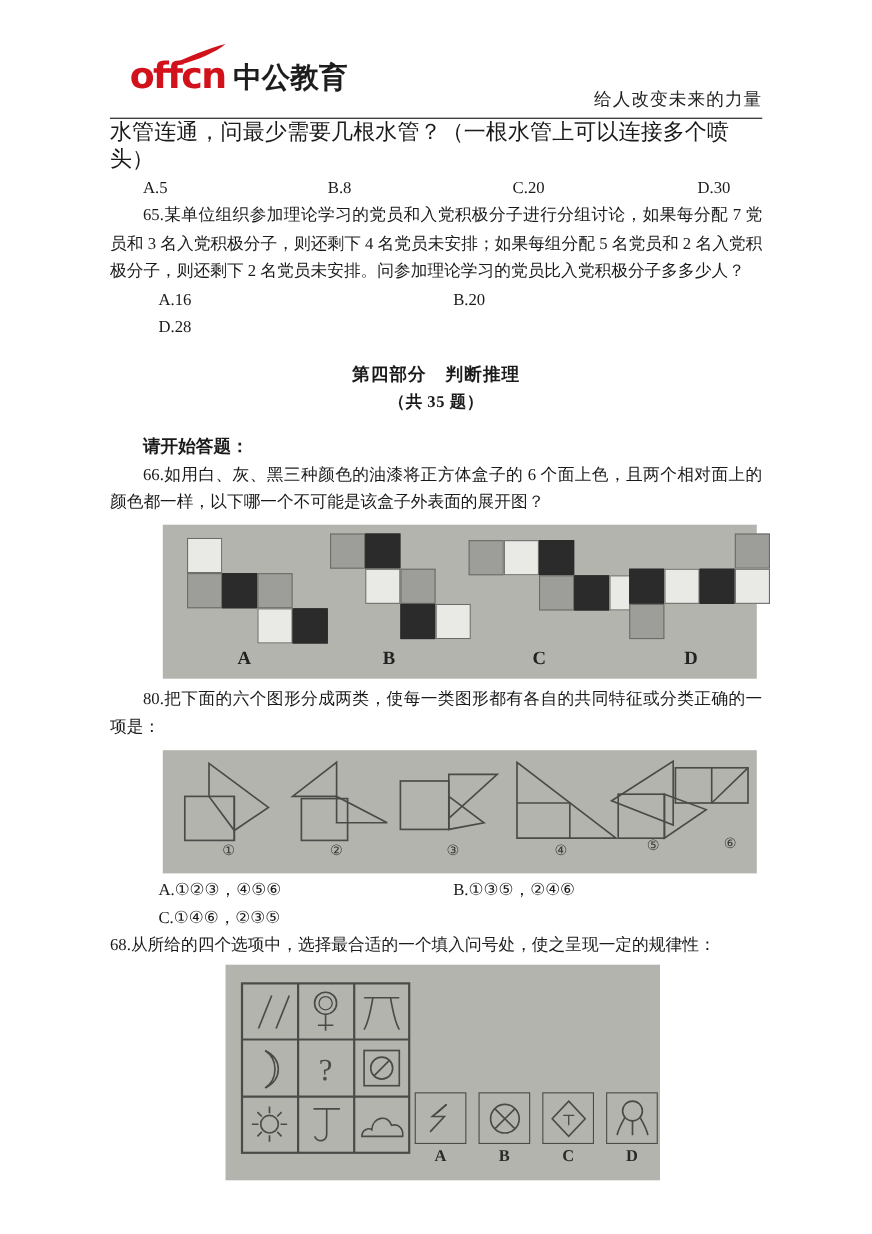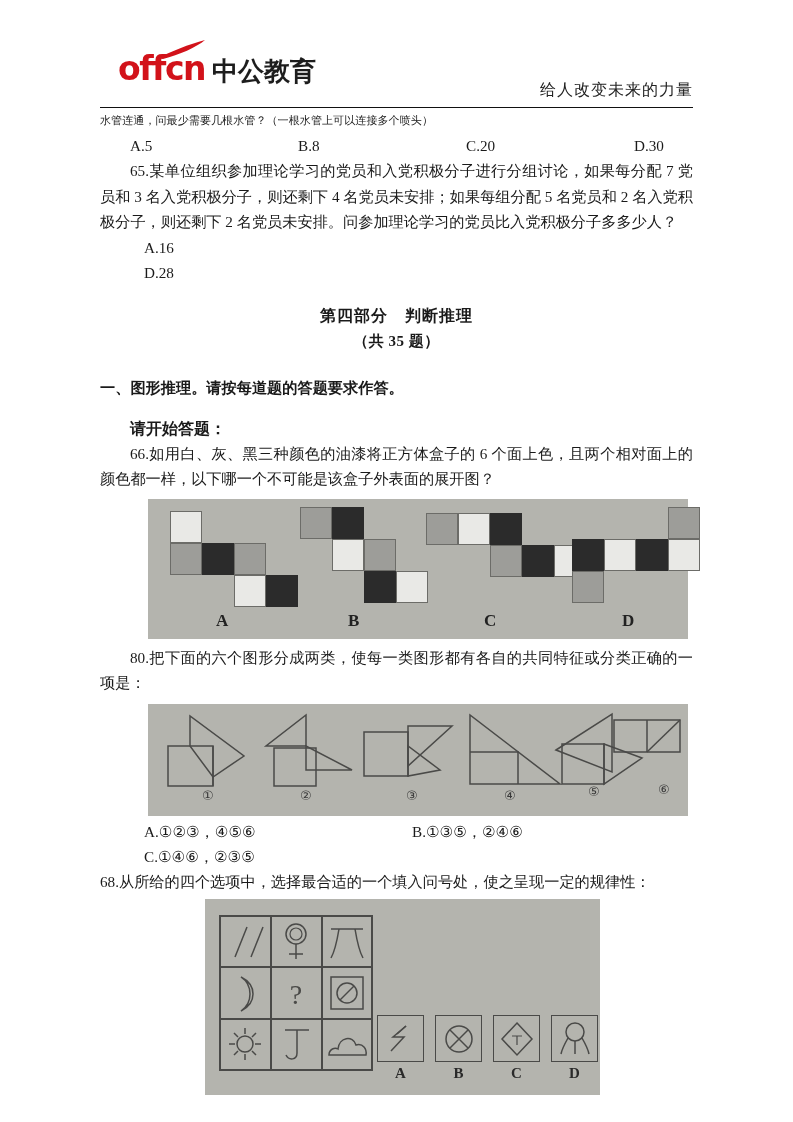--- a/index.html
+++ b/index.html
@@ -73,21 +73,21 @@
   .header-rule {
     position: absolute;
     left: 0;
     right: 0;
     top: 107px;
     border-bottom: 1.3px solid #111;
   }
 
   
   .line {
-    font-size: 11px;
+    font-size: 20px;
     line-height: 25px;
     margin: 0;
     letter-spacing: 0.1px;
   }
   .q-body {
     font-size: 15.2px;
     line-height: 25.5px;
     margin: 0;
     text-align: justify;
     text-justify: inter-ideograph;
@@ -249,29 +249,29 @@
   <div class="opt-row pad">
     <span class="o">A.5</span>
     <span class="o">B.8</span>
     <span class="o">C.20</span>
     <span class="o">D.30</span>
   </div>
 
   <p class="q-body indent">65.某单位组织参加理论学习的党员和入党积极分子进行分组讨论，如果每分配 7 党员和 3 名入党积极分子，则还剩下 4 名党员未安排；如果每组分配 5 名党员和 2 名入党积极分子，则还剩下 2 名党员未安排。问参加理论学习的党员比入党积极分子多多少人？</p>
   <div class="opt-row pad2">
     <span class="o wide">A.16</span>
+    <span class="o wide">B.20</span>
   </div>
   <div class="opt-row pad2">
     <span class="o wide">D.28</span>
   </div>
 
   <div class="section-title">第四部分　判断推理</div>
   <div class="section-sub">（共 35 题）</div>
 
-  <div class="strong-line">一、图形推理。请按每道题的答题要求作答。</div>
   <div class="sub-strong">请开始答题：</div>
 
   <p class="q-body indent">66.如用白、灰、黑三种颜色的油漆将正方体盒子的 6 个面上色，且两个相对面上的颜色都一样，以下哪一个不可能是该盒子外表面的展开图？</p>
 
   <div class="photo photo-1">
 
     <div class="net" style="left:22px; top:12px;">
       <div class="cell w" style="grid-row:1;grid-column:1;"></div>
       <div class="cell g" style="grid-row:2;grid-column:1;"></div>
       <div class="cell b" style="grid-row:2;grid-column:2;"></div>

